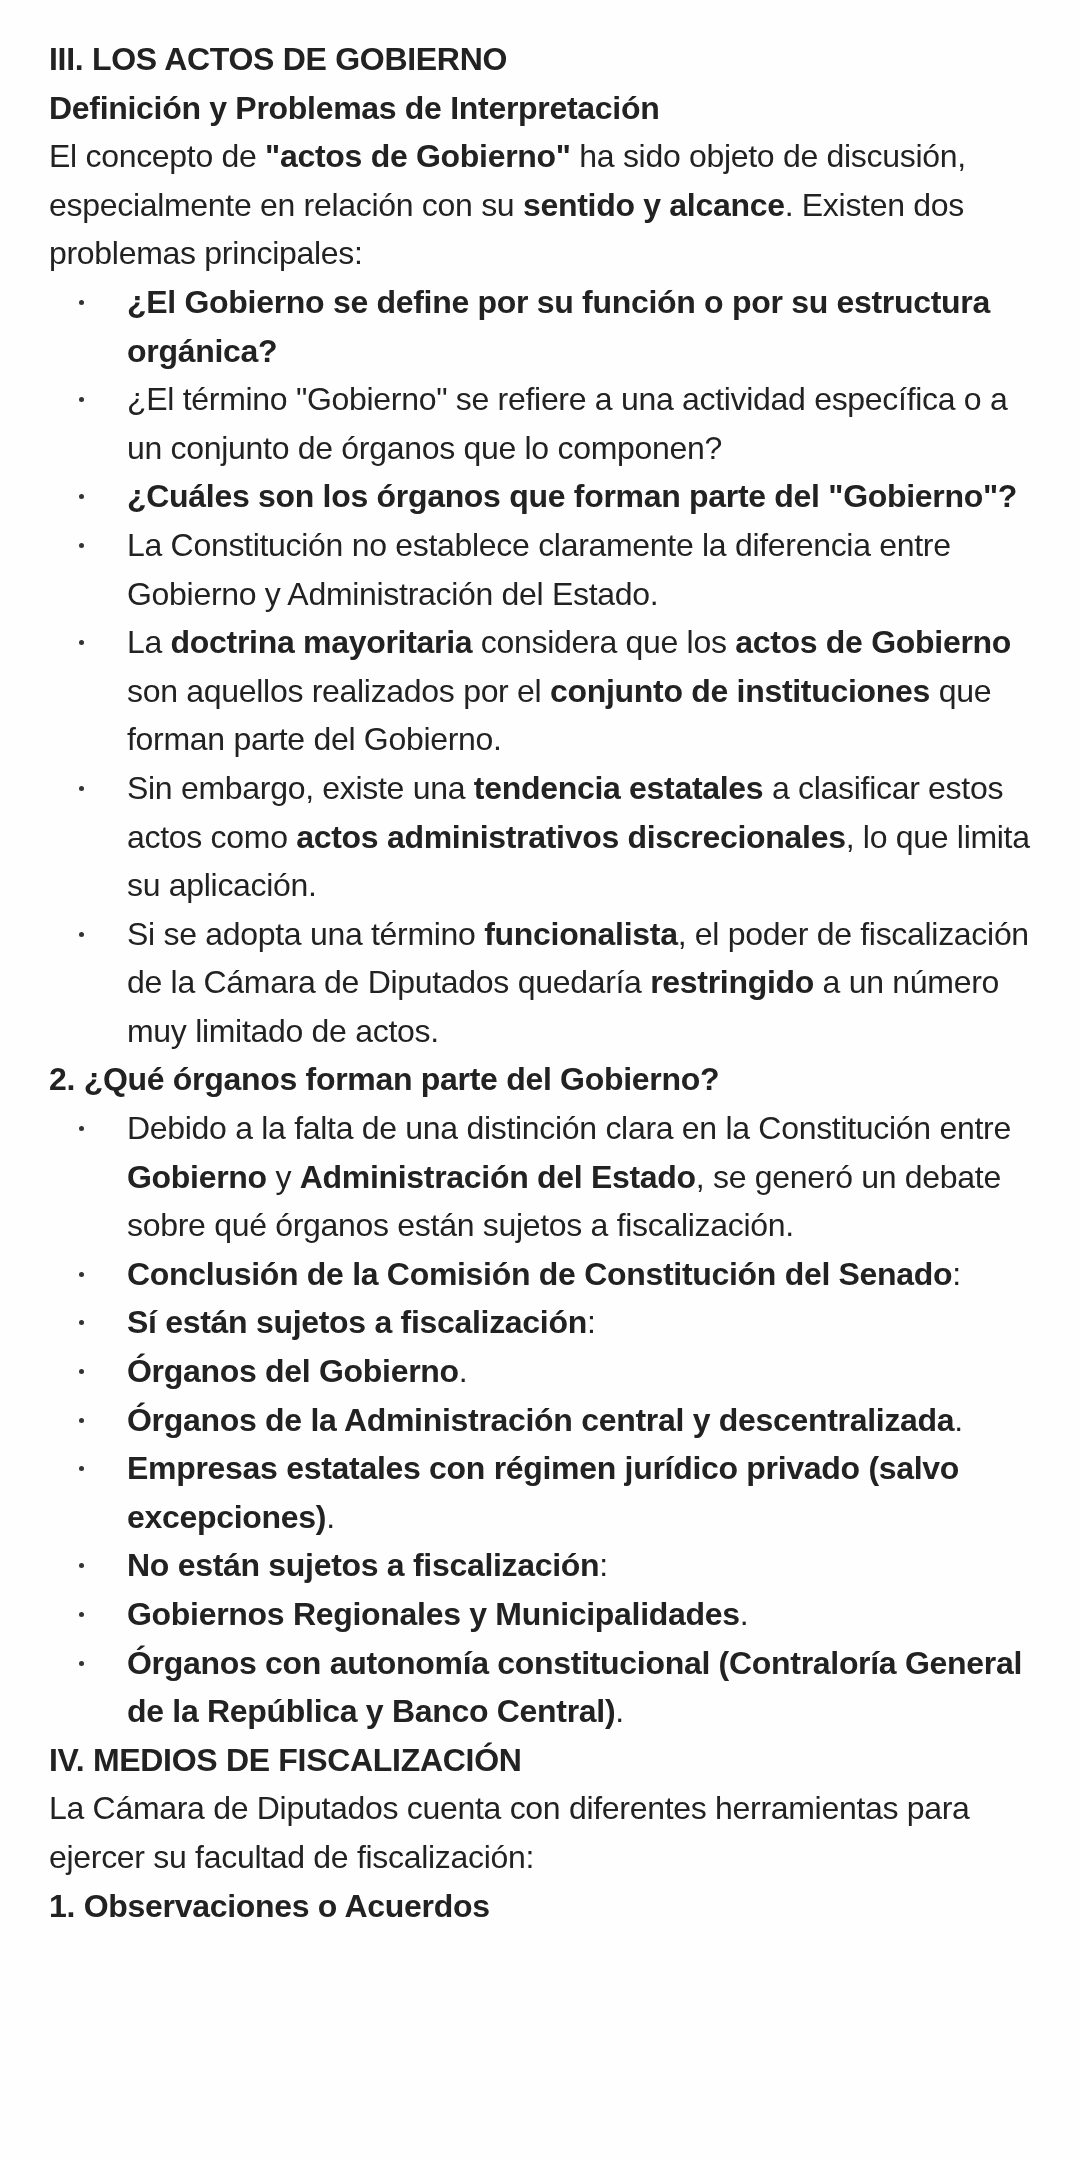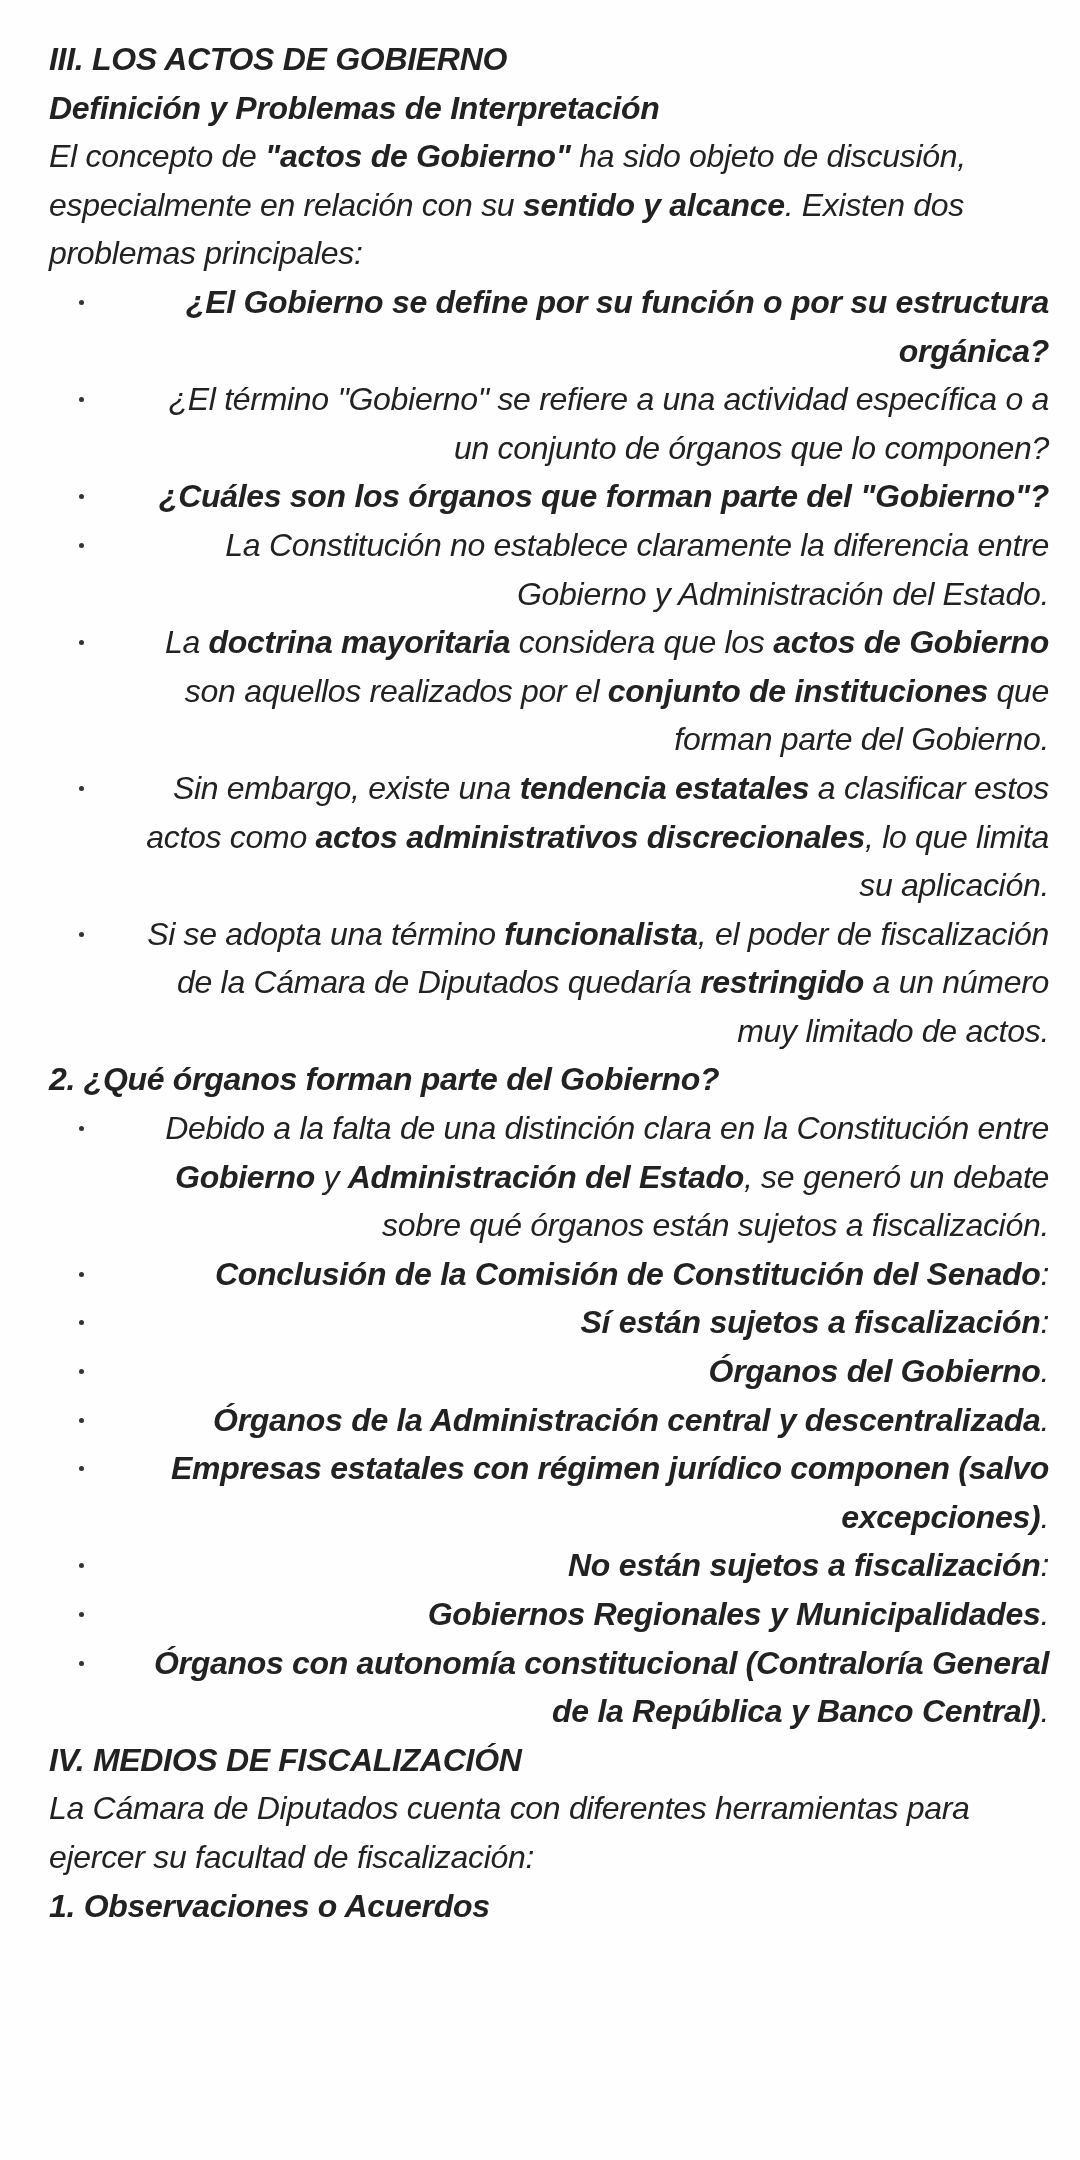--- a/index.html
+++ b/index.html
@@ -15,36 +15,34 @@
     color: #222222;
   }
   .doc {
     position: absolute;
     top: 35px;
     left: 49px;
     width: 1000px;
     font-size: 32px;
     line-height: 48.6px;
     letter-spacing: -0.3px;
-    font-style: italic;
   }
   .line { margin: 0; padding: 0; }
   .head { font-weight: 600; }
   .b { font-weight: 700; }
   .nb { font-weight: 400; }
   ul.bul {
     list-style: none;
     margin: 0;
     padding: 0;
   }
   ul.bul li {
     position: relative;
     padding-left: 78px;
     margin: 0;
-    text-align: right;
   }
   ul.bul li::before {
     content: "";
     position: absolute;
     left: 30px;
     top: 22px;
     width: 5px;
     height: 5px;
     border-radius: 50%;
     background: #333;
@@ -73,21 +71,21 @@
     <li><span>Si se adopta una término </span><span class="b">funcionalista</span><span>, el poder de fiscalización de la Cámara de Diputados quedaría </span><span class="b">restringido</span><span> a un número muy limitado de actos.</span></li>
   </ul>
 
   <p class="line head">2. ¿Qué órganos forman parte del Gobierno?</p>
   <ul class="bul">
     <li><span>Debido a la falta de una distinción clara en la Constitución entre </span><span class="b">Gobierno</span><span> y </span><span class="b">Administración del Estado</span><span>, se generó un debate sobre qué órganos están sujetos a fiscalización.</span></li>
     <li><span class="b">Conclusión de la Comisión de Constitución del Senado</span><span class="nb">:</span></li>
     <li><span class="b">Sí están sujetos a fiscalización</span><span class="nb">:</span></li>
     <li><span class="b">Órganos del Gobierno</span><span class="nb">.</span></li>
     <li><span class="b">Órganos de la Administración central y descentralizada</span><span class="nb">.</span></li>
-    <li><span class="b">Empresas estatales con régimen jurídico componen (salvo excepciones)</span><span class="nb">.</span></li>
+    <li><span class="b">Empresas estatales con régimen jurídico privado (salvo excepciones)</span><span class="nb">.</span></li>
     <li><span class="b">No están sujetos a fiscalización</span><span class="nb">:</span></li>
     <li><span class="b">Gobiernos Regionales y Municipalidades</span><span class="nb">.</span></li>
     <li><span class="b">Órganos con autonomía constitucional (Contraloría General de la República y Banco Central)</span><span class="nb">.</span></li>
   </ul>
 
   <p class="line head">IV. MEDIOS DE FISCALIZACIÓN</p>
   <p class="line">La Cámara de Diputados cuenta con diferentes herramientas para ejercer su facultad de fiscalización:</p>
   <p class="line head">1. Observaciones o Acuerdos</p>
 
 </div>

